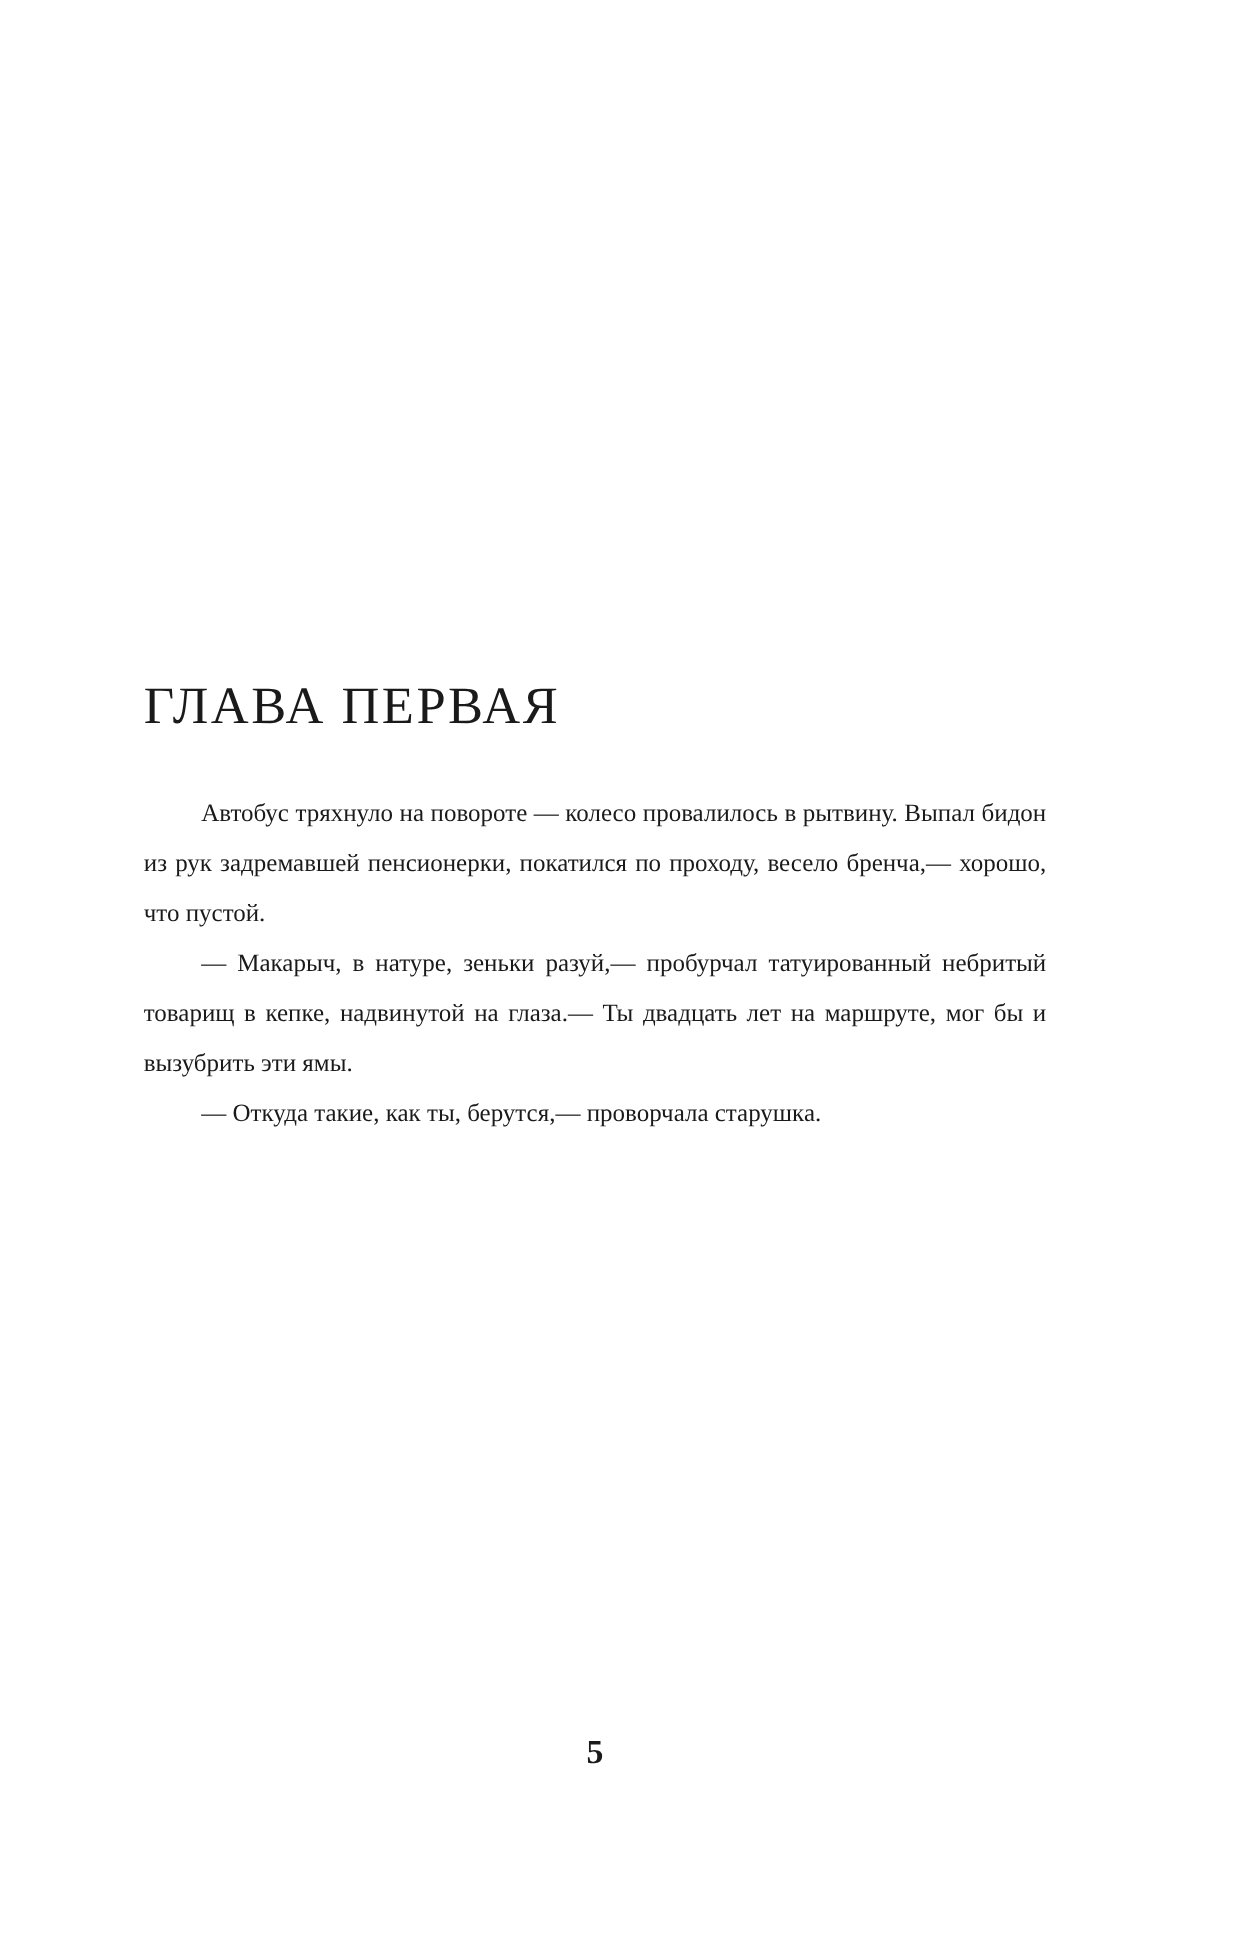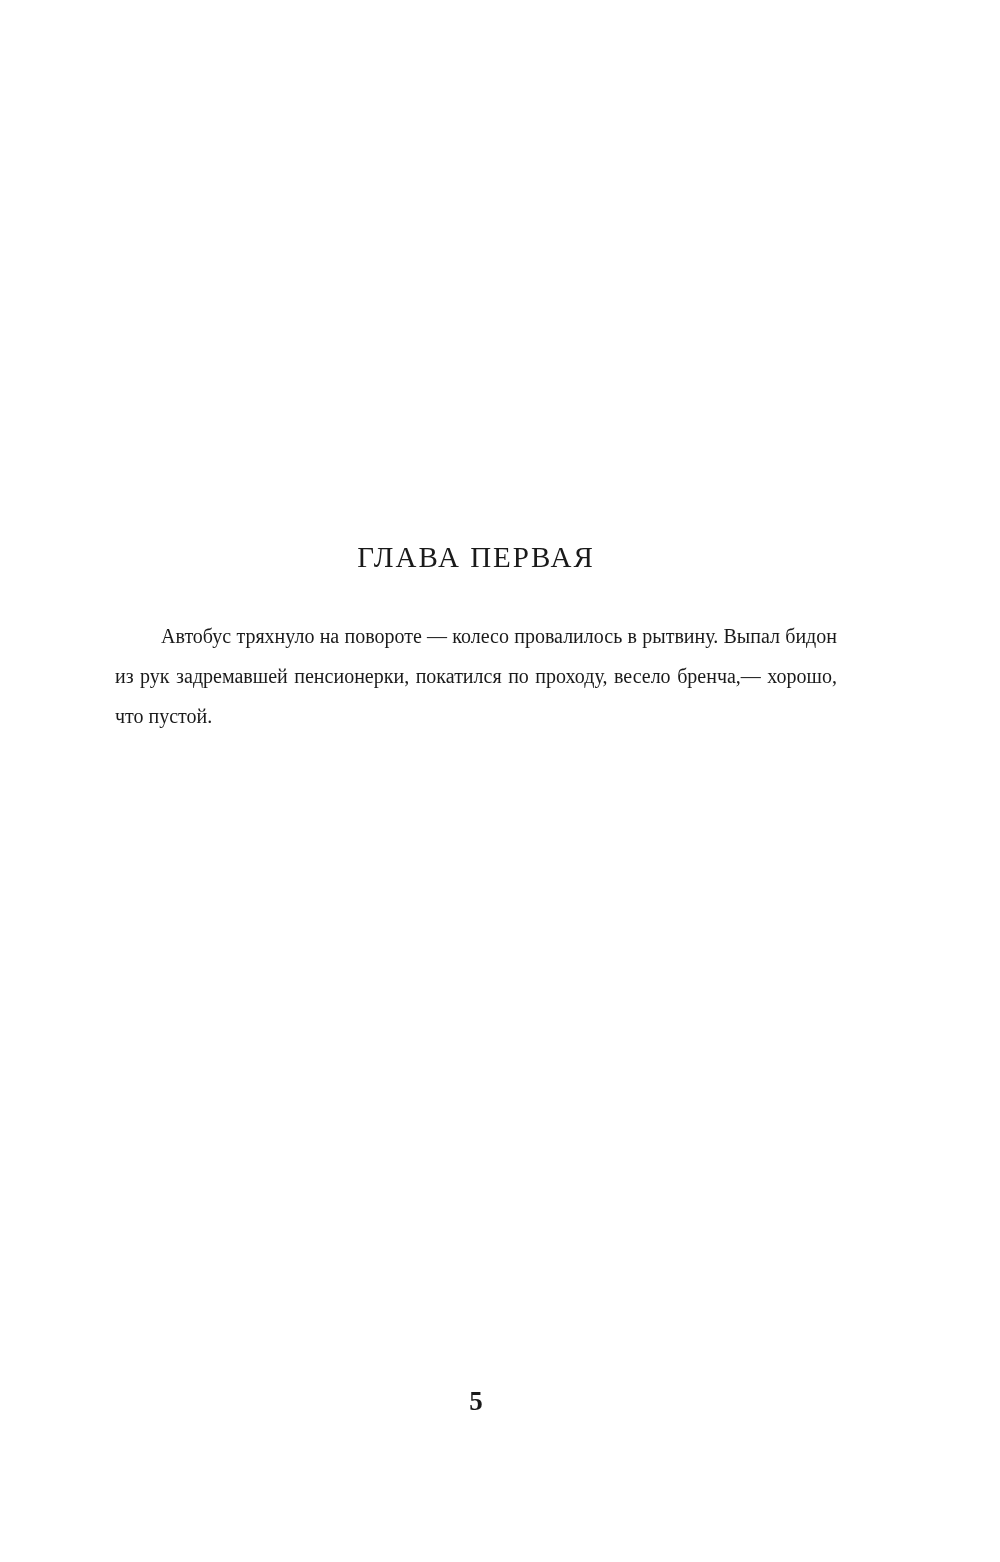--- a/index.html
+++ b/index.html
@@ -20,24 +20,24 @@
       background: #ffffff;
       overflow: hidden;
     }
     .text-block {
       position: absolute;
       left: 115px;
       top: 541px;
       width: 722px;
     }
     .chapter-heading {
-      font-size: 29px;
+      font-size: 42px;
       font-weight: normal;
       letter-spacing: 2px;
-      text-align: center;
+      text-align: left;
       margin: 0 0 42px 0;
       white-space: nowrap;
     }
     .body-text p {
       margin: 0;
       font-size: 20px;
       line-height: 40px;
       text-align: justify;
       text-indent: 46px;
       hyphens: auto;
@@ -57,19 +57,21 @@
 <body>
 
 <div class="page">
 
   <div class="text-block">
 
     <h1 class="chapter-heading">ГЛАВА ПЕРВАЯ</h1>
 
     <div class="body-text">
       <p>Автобус тряхнуло на повороте — колесо провалилось в рытвину. Выпал бидон из рук задремавшей пенсионерки, покатился по проходу, весело бренча,— хорошо, что пустой.</p>
+      <p>— Макарыч, в натуре, зеньки разуй,— пробурчал татуированный небритый товарищ в кепке, надвинутой на глаза.— Ты двадцать лет на маршруте, мог бы и вызубрить эти ямы.</p>
+      <p>— Откуда такие, как ты, берутся,— проворчала старушка.</p>
     </div>
 
   </div>
 
   <div class="page-number">5</div>
 
 </div>
 
 </body></html>

